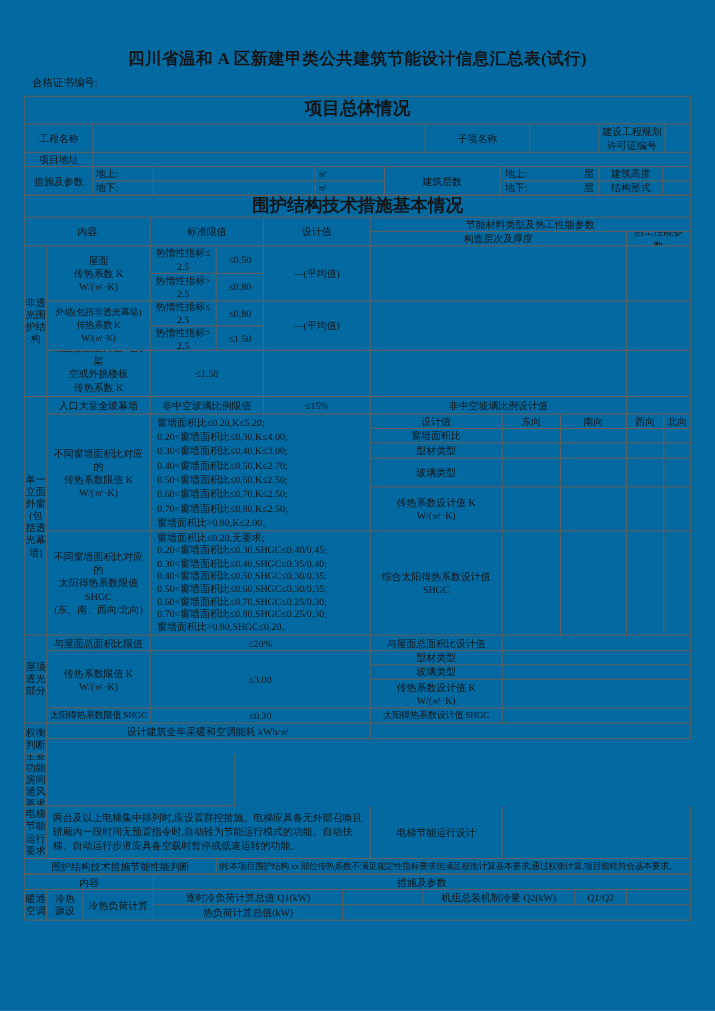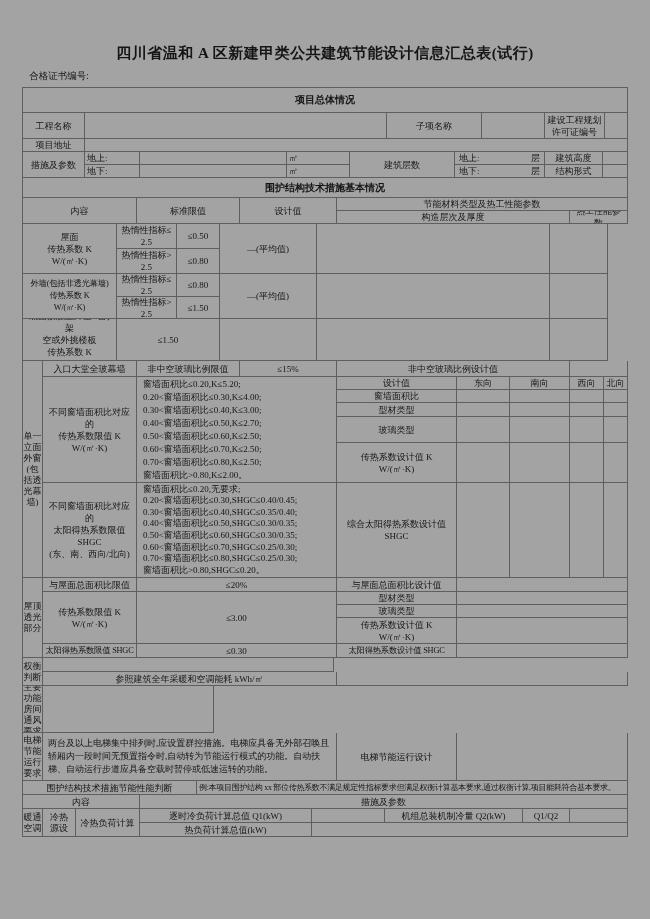--- a/index.html
+++ b/index.html
@@ -1,30 +1,30 @@
 <!DOCTYPE html>
 <html><head>
 <meta charset="utf-8">
 <style>
   :root{ --ln:#5f5f5f; }
   html,body{margin:0;padding:0;background:#fff;}
   body{width:650px;height:919px;font-family:"Liberation Serif","DejaVu Serif",serif;color:#151515;}
-  .sheet{position:relative;width:650px;height:919px;overflow:hidden;background:#a3a3a3;}
+  .sheet{position:relative;width:650px;height:919px;overflow:hidden;background:#0369a1;}
   .title{margin-top:44px;text-align:center;font-size:15px;font-weight:bold;letter-spacing:0.5px;}
   .cert{margin:7px 0 0 28px;width:62px;font-size:9.5px;line-height:12px;text-align:center;}
   .tbl{width:605px;margin-left:22px;border-top:1px solid var(--ln);border-left:1px solid var(--ln);font-size:9px;}
   .tbl + .tbl{margin-top:-1px;}
   .t2{margin-top:-1px;}
   .r{display:flex;}
   .col{display:flex;flex-direction:column;flex:0 0 auto;}
   .c{flex:0 0 auto;box-sizing:border-box;border-right:1px solid var(--ln);border-bottom:1px solid var(--ln);
      display:flex;align-items:center;justify-content:center;text-align:center;
      white-space:pre-line;line-height:12px;padding:1px 2px;overflow:hidden;}
   .b{font-weight:bold;}
-  .hd{font-size:10px;}
+  .hd{font-size:16px;}
   .lft{justify-content:flex-start;text-align:left;}
   .sb{justify-content:space-between;padding:1px 4px;}
   .vlab{padding:0;line-height:11px;}
   .rules{justify-content:flex-start;text-align:left;padding:2px 0 2px 6px;line-height:13px;}
   .rules2{line-height:11.6px;}
   .par{justify-content:flex-start;text-align:left;white-space:normal;padding:2px 5px;line-height:13px;}
   .fs8{font-size:8.3px;letter-spacing:-0.2px;}
   .tight{font-size:8px;letter-spacing:-0.3px;white-space:nowrap;}
 </style>
 </head>
@@ -107,20 +107,24 @@
             <div class="c" style="width:291px;height:13px">节能材料类型及热工性能参数</div>
           </div>
         <div class="r">
           <div class="c" style="width:233px;height:13px">构造层次及厚度</div>
           <div class="c" style="width:58px;height:13px">热工性能参数</div>
         </div>
       </div>
     </div>
 
     <div class="r">
+      <div class="c vlab" style="width:20px;height:137px">非透
+光围
+护结
+构</div>
       <div class="col" style="width:585px">
         <div class="r">
           <div class="c" style="width:94px;height:50px">屋面
 传热系数 K
 W/(㎡·K)</div>
           <div class="col" style="width:103px">
             <div class="r">
               <div class="c" style="width:60px;height:25px">热惰性指标≤
 2.5</div>
               <div class="c" style="width:43px;height:25px">≤0.50</div>
@@ -295,24 +299,21 @@
           <div class="c" style="width:171px;height:14px"></div>
         </div>
       </div>
     </div>
 
     <div class="r">
       <div class="c vlab" style="width:20px;height:28px">权衡
 判断</div>
       <div class="col" style="width:585px">
         <div class="r">
-          <div class="c" style="width:291px;height:14px"></div>
-        </div>
-        <div class="r">
-          <div class="c" style="width:294px;height:14px">参照建筑全年采暖和空调能耗 kWh/㎡</div>
+          <div class="c" style="width:294px;height:14px">设计建筑全年采暖和空调能耗 kWh/㎡</div>
           <div class="c" style="width:291px;height:14px"></div>
         </div>
       </div>
     </div>
 
     <div class="r">
       <div class="c vlab" style="width:20px;height:47px">主要
 功能
 房间
 通风

